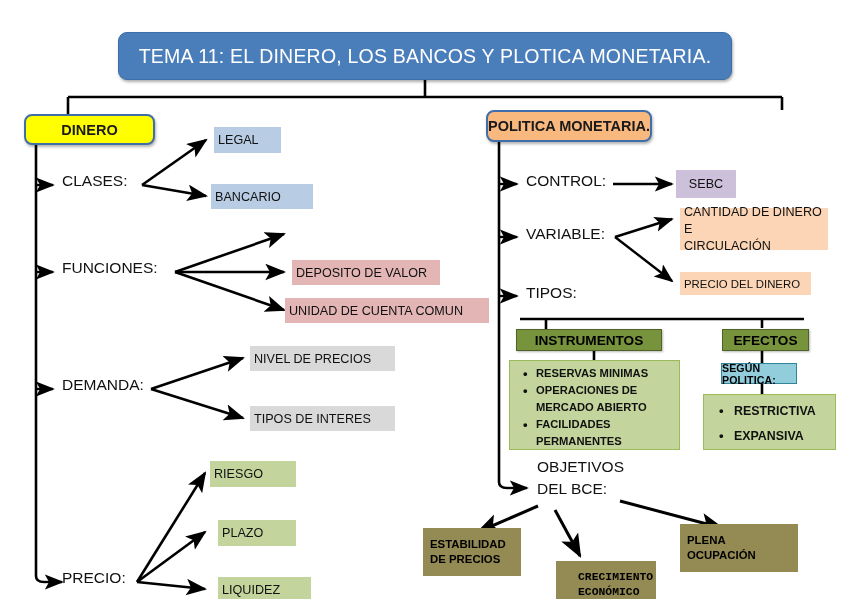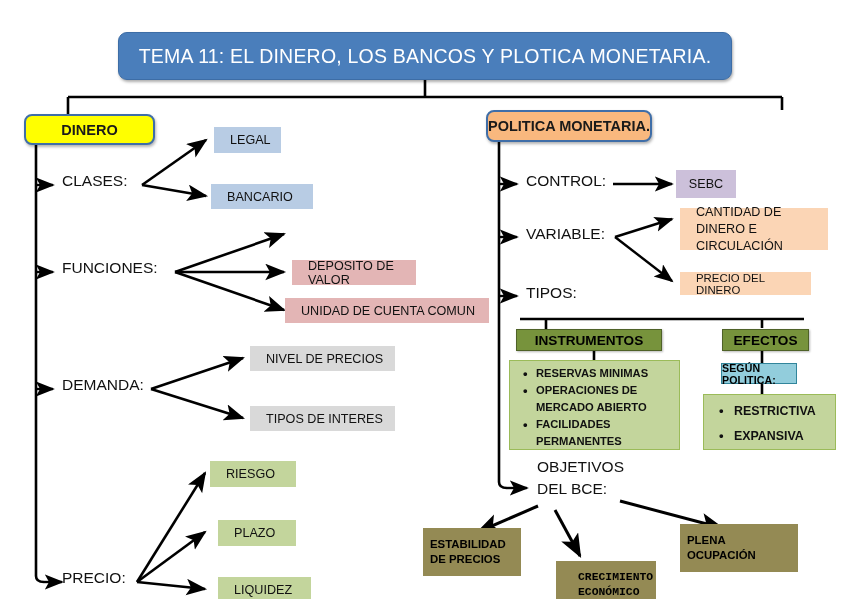--- a/index.html
+++ b/index.html
@@ -21,21 +21,21 @@
   .root-box{border:2px solid #3f6ea8;border-radius:8px;
     box-shadow:1px 2px 3px rgba(0,0,0,.3);font-size:14.5px;font-weight:bold;
     justify-content:center;}
   .root-dinero{left:24px;top:98px;width:131px;height:31px;background:#ffff00;}
   .root-politica{left:486px;top:94px;width:166px;height:32px;background:#f9b87e;}
 
   
   .lbl{font-size:15.5px;color:#111;white-space:nowrap;}
 
   
-  .chip{font-size:12.6px;color:#111;padding-left:16px;}
+  .chip{font-size:12.6px;color:#111;padding-left:4px;}
   .chip-blue{background:#b8cce4;}
   .chip-pink{background:#e3b5b5;}
   .chip-gray{background:#d9d9d9;}
   .chip-green{background:#c3d59c;text-align:center;}
   .chip-purple{background:#ccc0da;}
   .chip-peach{background:#fbd5b5;}
   .chip-olive{background:#948a54;color:#000;font-weight:bold;font-size:11.4px;}
   .chip-two{align-items:center;line-height:1.35;}
 
   
@@ -134,21 +134,21 @@
   <div class="node root-box root-dinero">DINERO</div>
 
   <div class="plain lbl" style="left:62px;top:156px;">CLASES:</div>
   <div class="plain lbl" style="left:62px;top:243px;">FUNCIONES:</div>
   <div class="plain lbl" style="left:62px;top:360px;">DEMANDA:</div>
   <div class="plain lbl" style="left:62px;top:553px;">PRECIO:</div>
 
   <div class="node chip chip-blue" style="left:214px;top:111px;width:67px;height:26px;">LEGAL</div>
   <div class="node chip chip-blue" style="left:211px;top:168px;width:102px;height:25px;">BANCARIO</div>
 
-  <div class="node chip chip-pink" style="left:292px;top:244px;width:124px;height:25px;">DEPOSITO DE VALOR</div>
+  <div class="node chip chip-pink" style="left:292px;top:244px;width:148px;height:25px;">DEPOSITO DE VALOR</div>
   <div class="node chip chip-pink" style="left:285px;top:282px;width:204px;height:25px;">UNIDAD DE CUENTA COMUN</div>
 
   <div class="node chip chip-gray" style="left:250px;top:330px;width:145px;height:25px;">NIVEL DE PRECIOS</div>
   <div class="node chip chip-gray" style="left:250px;top:390px;width:145px;height:25px;">TIPOS DE INTERES</div>
 
   <div class="node chip chip-green" style="left:210px;top:445px;width:86px;height:26px;">RIESGO</div>
   <div class="node chip chip-green" style="left:218px;top:504px;width:78px;height:26px;">PLAZO</div>
   <div class="node chip chip-green" style="left:218px;top:561px;width:93px;height:26px;">LIQUIDEZ</div>
 
   <div class="node root-box root-politica">POLITICA MONETARIA.</div>

